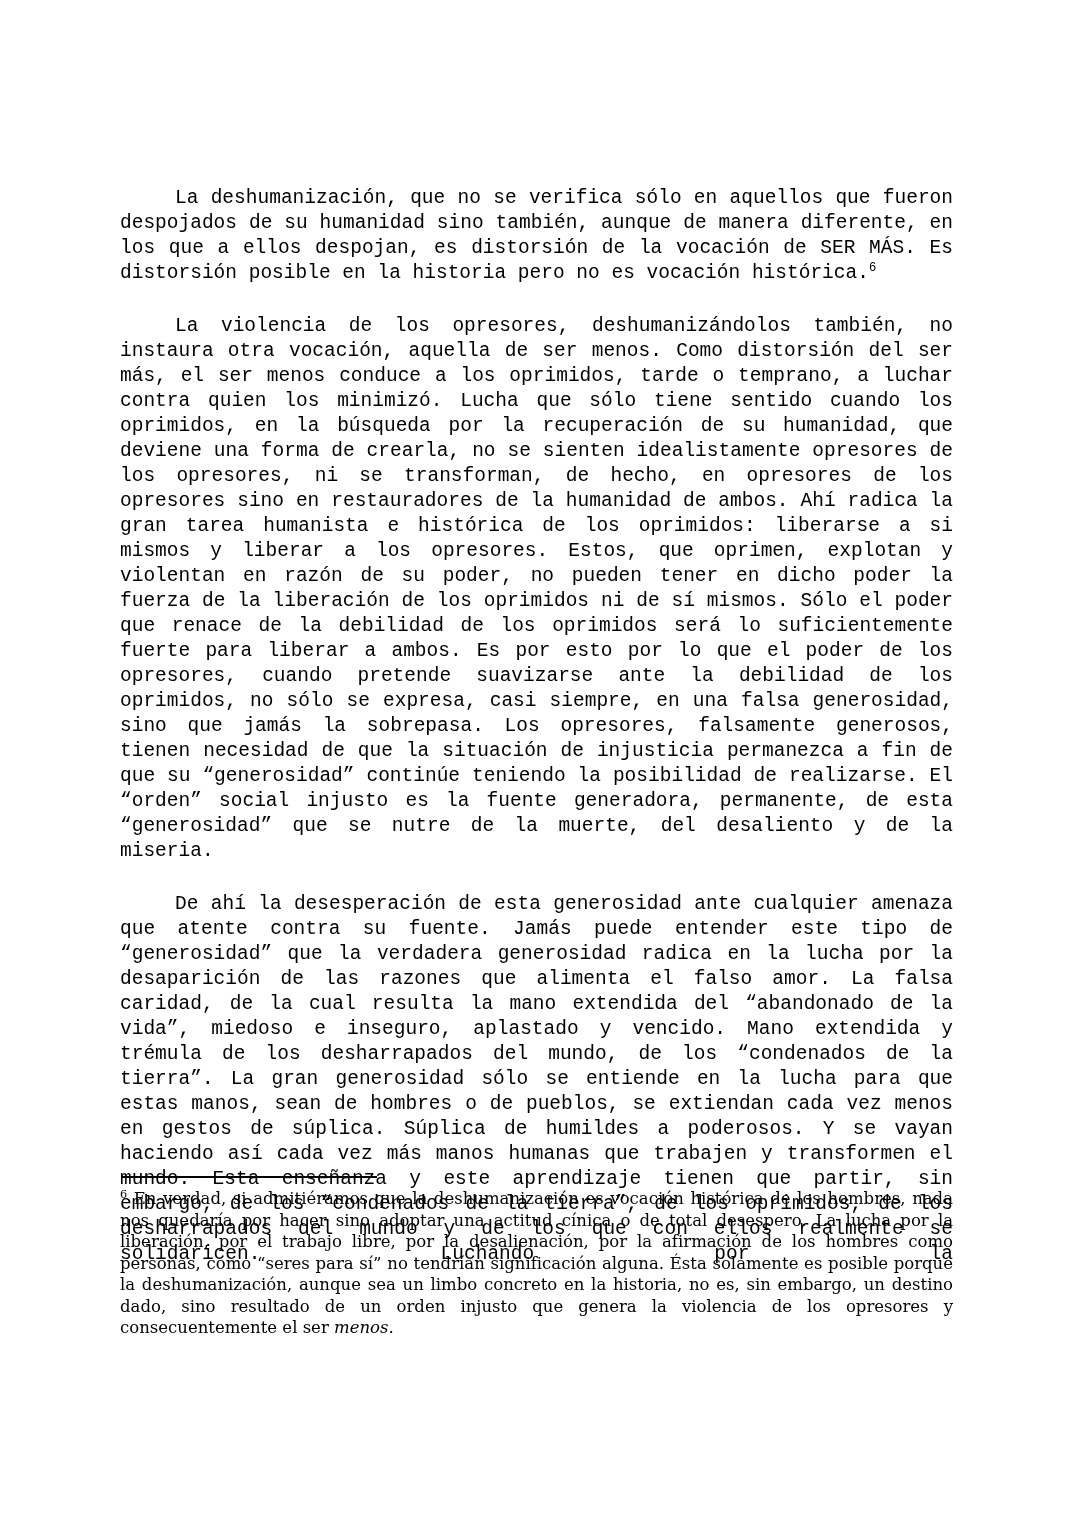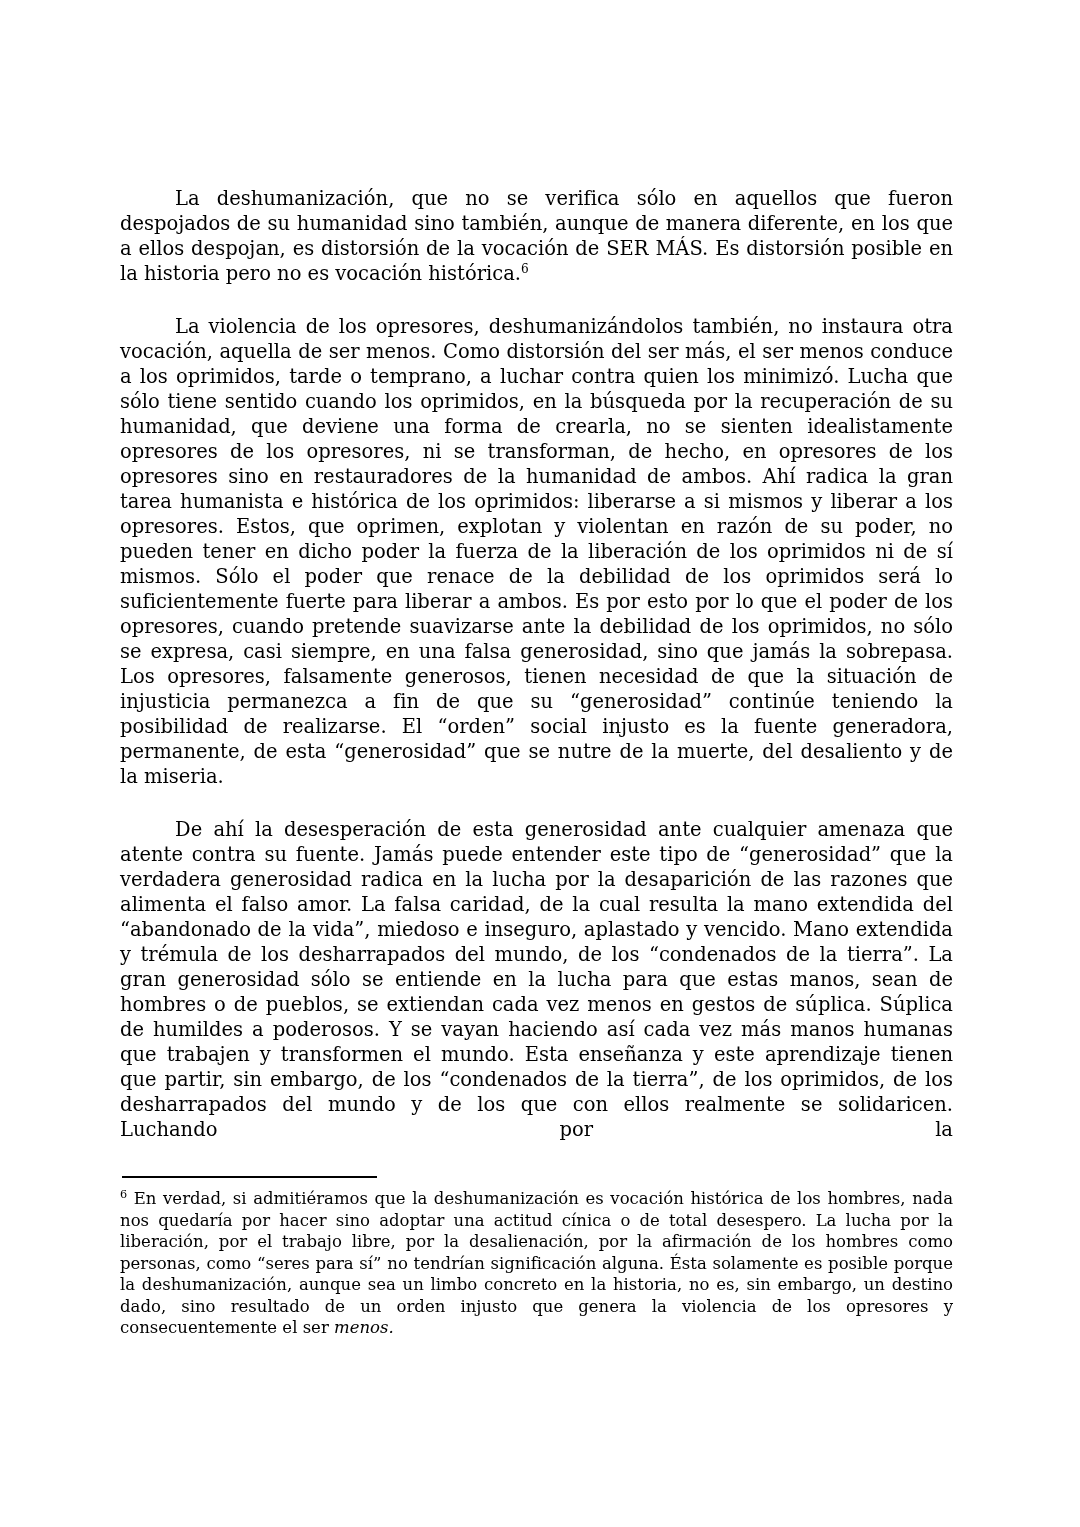--- a/index.html
+++ b/index.html
@@ -22,20 +22,21 @@
     top: 186px;
     width: 833px;
   }
   .text-block p {
     margin: 0 0 28px 0;
     font-size: 19.5px;
     line-height: 25px;
     text-align: justify;
     text-indent: 55px;
     color: #000000;
+    font-family: Liberation Mono, monospace;
   }
   .text-block p.continues {
     text-align-last: justify;
   }
   .fn-ref {
     font-size: 0.62em;
     vertical-align: super;
     line-height: 0;
   }
   .footnote-block {

